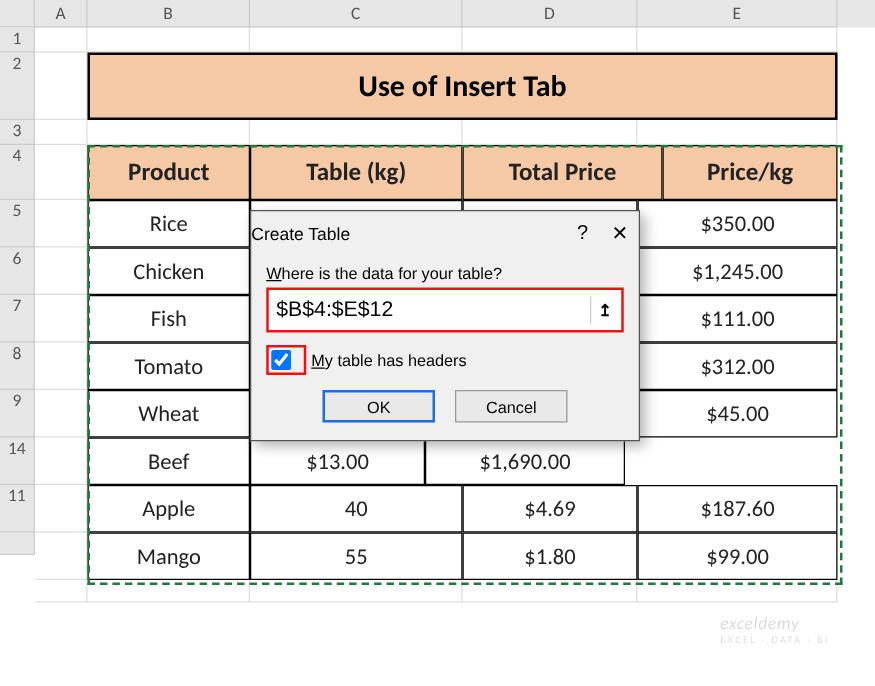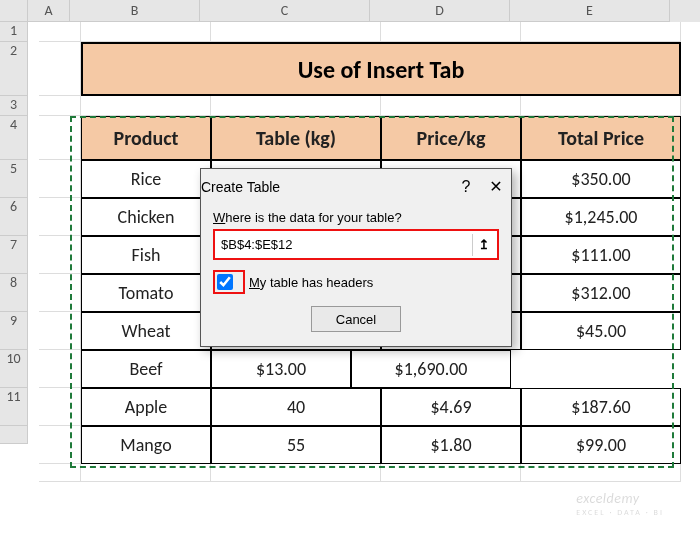--- a/index.html
+++ b/index.html
@@ -43,21 +43,21 @@
     border-right: 1px solid #ccc;
     border-bottom: 1px solid #ccc;
     text-align: center;
     font-size: 14px;
     color: #555;
     box-sizing: border-box;
   }
   .grid {
     position: absolute;
     top: 22px;
-    left: 39px;
+    left: 28px;
     right: 0;
     text-align: right;
   }
   .row {
     display: flex;
     box-sizing: border-box;
   }
   .cell {
     box-sizing: border-box;
     border-right: 1px solid #ddd;
@@ -137,21 +137,21 @@
     border: 2px solid #e11;
     padding: 2px;
     background: #fff;
     display: flex;
     align-items: center;
   }
   .rangebox input {
     flex: 1;
     border: none;
     outline: none;
-    font-size: 13px;
+    font-size: 17px;
     padding: 4px 4px;
     background: #fff;
   }
   .range-pick {
     width: 22px; height: 22px;
     display: flex;
     align-items: center;
     justify-content: center;
     border-left: 1px solid #ccc;
     cursor: pointer;
@@ -223,21 +223,21 @@
   <div class="rowheads">
     <div class="rh h1">1</div>
     <div class="rh h2">2</div>
     <div class="rh h3">3</div>
     <div class="rh hHdr">4</div>
     <div class="rh hRow">5</div>
     <div class="rh hRow">6</div>
     <div class="rh hRow">7</div>
     <div class="rh hRow">8</div>
     <div class="rh hRow">9</div>
-    <div class="rh hRow">10</div>
+    <div class="rh hRow">14</div>
     <div class="rh hRow">11</div>
     <div class="rh hSmall"></div>
   </div>
 
   <div class="grid">
 
     <div class="row h1">
       <div class="cell wA"></div>
       <div class="cell wB"></div>
       <div class="cell wC"></div>
@@ -255,22 +255,22 @@
       <div class="cell wB"></div>
       <div class="cell wC"></div>
       <div class="cell wD"></div>
       <div class="cell wE"></div>
     </div>
 
     <div class="row hHdr">
       <div class="cell wA"></div>
       <div class="cell wB thcell">Product</div>
       <div class="cell wC thcell">Table (kg)</div>
+      <div class="cell wE thcell">Total Price</div>
       <div class="cell wD thcell">Price/kg</div>
-      <div class="cell wE thcell">Total Price</div>
     </div>
 
     <div class="row hRow">
       <div class="cell wA"></div>
       <div class="cell wB tdcell">Rice</div>
       <div class="cell wC tdcell"></div>
       <div class="cell wD tdcell"></div>
       <div class="cell wE tdcell">$350.00</div>
     </div>
     <div class="row hRow">
@@ -348,20 +348,21 @@
           </div>
       </div>
       <div class="cbrow">
         <span class="cbredbox">
           <input type="checkbox" checked="" style="">
         </span>
         <span style="margin-left:4px"><span class="accel">M</span>y table has headers</span>
 
       </div>
       <div class="dlg-buttons">
+        <button class="btn default">OK</button>
         <button class="btn">Cancel</button>
       </div>
     </div>
   </div>
 
   <div class="watermark">
     <span>exceldemy</span>
     <span class="sub">EXCEL · DATA · BI</span>
   </div>
 </div>

